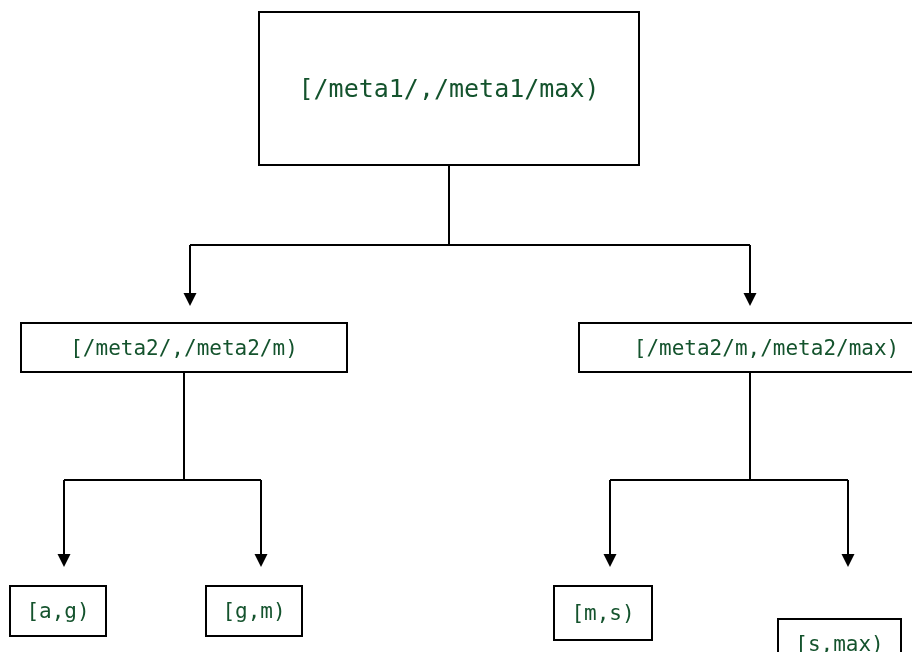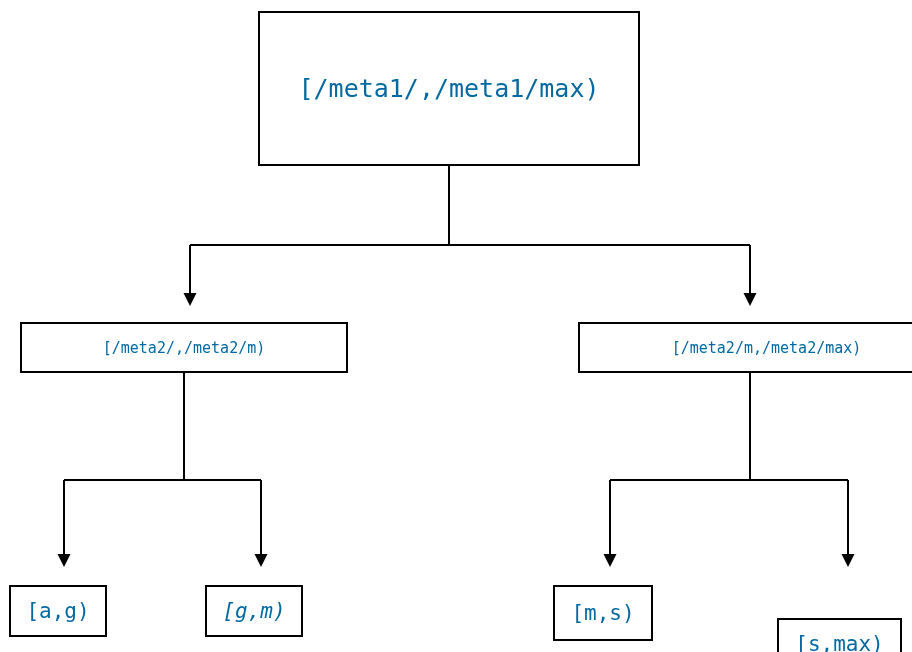--- a/index.html
+++ b/index.html
@@ -29,31 +29,31 @@
     border: 2px solid #000000;
     background: #ffffff;
     display: flex;
     align-items: center;
     justify-content: center;
     color: #000000;
     white-space: nowrap;
   }
   .node-label {
     font-family: "DejaVu Sans Mono", "Liberation Mono", monospace;
-    color: #0369a1;
+    color: #14532d;
     letter-spacing: 0px;
   }
   .node-root { left: 258px; top: 11px; width: 382px; height: 155px; }
   .node-root .node-label { font-size: 25px; }
   .node-mid-left  { left: 20px;  top: 322px; width: 328px; height: 51px; }
   .node-mid-right { left: 578px; top: 322px; width: 377px; height: 51px; }
   .node-mid-left .node-label,
-  .node-mid-right .node-label { font-size: 15px; }
+  .node-mid-right .node-label { font-size: 21px; }
   .node-leaf-1 { left: 9px;   top: 585px; width: 98px;  height: 52px; text-align: right; }
-  .node-leaf-2 { left: 205px; top: 585px; width: 98px;  height: 52px; font-style: italic; }
+  .node-leaf-2 { left: 205px; top: 585px; width: 98px;  height: 52px; }
   .node-leaf-3 { left: 553px; top: 585px; width: 100px; height: 56px; }
   .node-leaf-4 { left: 777px; top: 585px; width: 125px; height: 52px; margin-top: 33px; }
   .node-leaf-1 .node-label,
   .node-leaf-2 .node-label,
   .node-leaf-3 .node-label,
   .node-leaf-4 .node-label { font-size: 21px; }
 </style>
 </head>
 <body>
 

